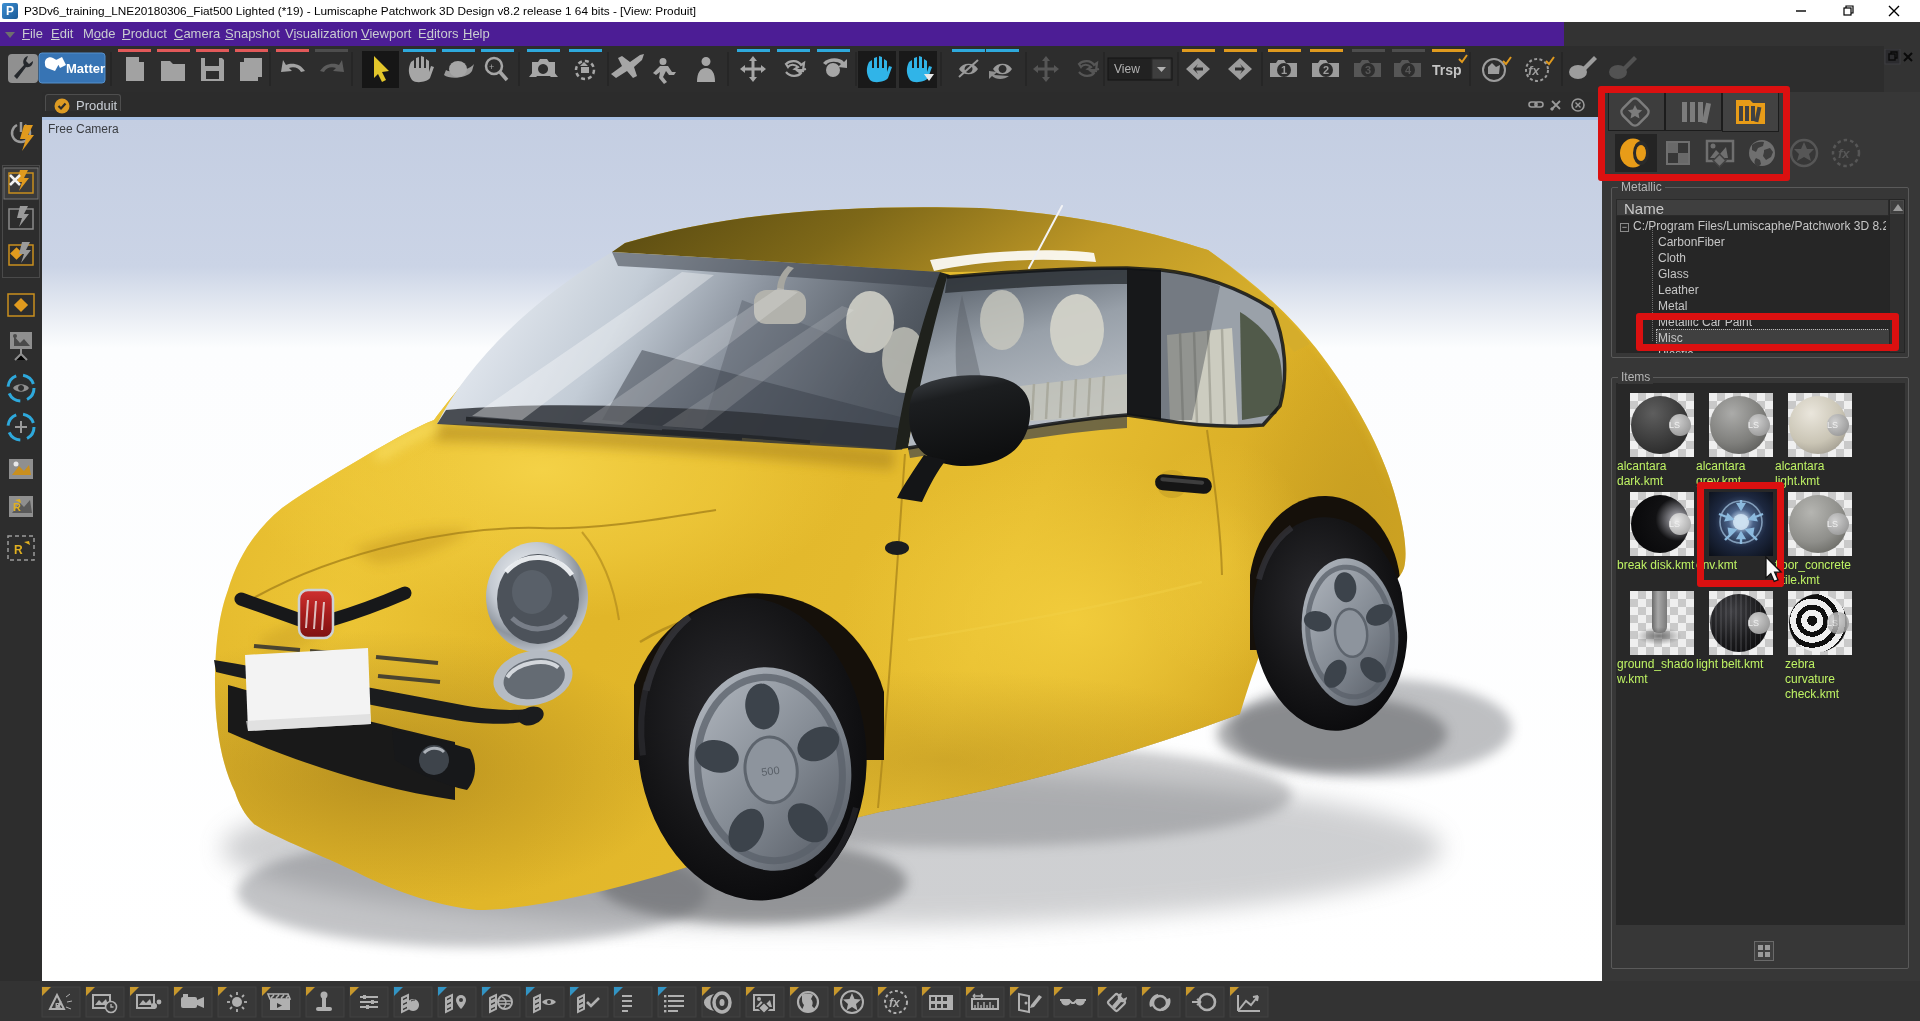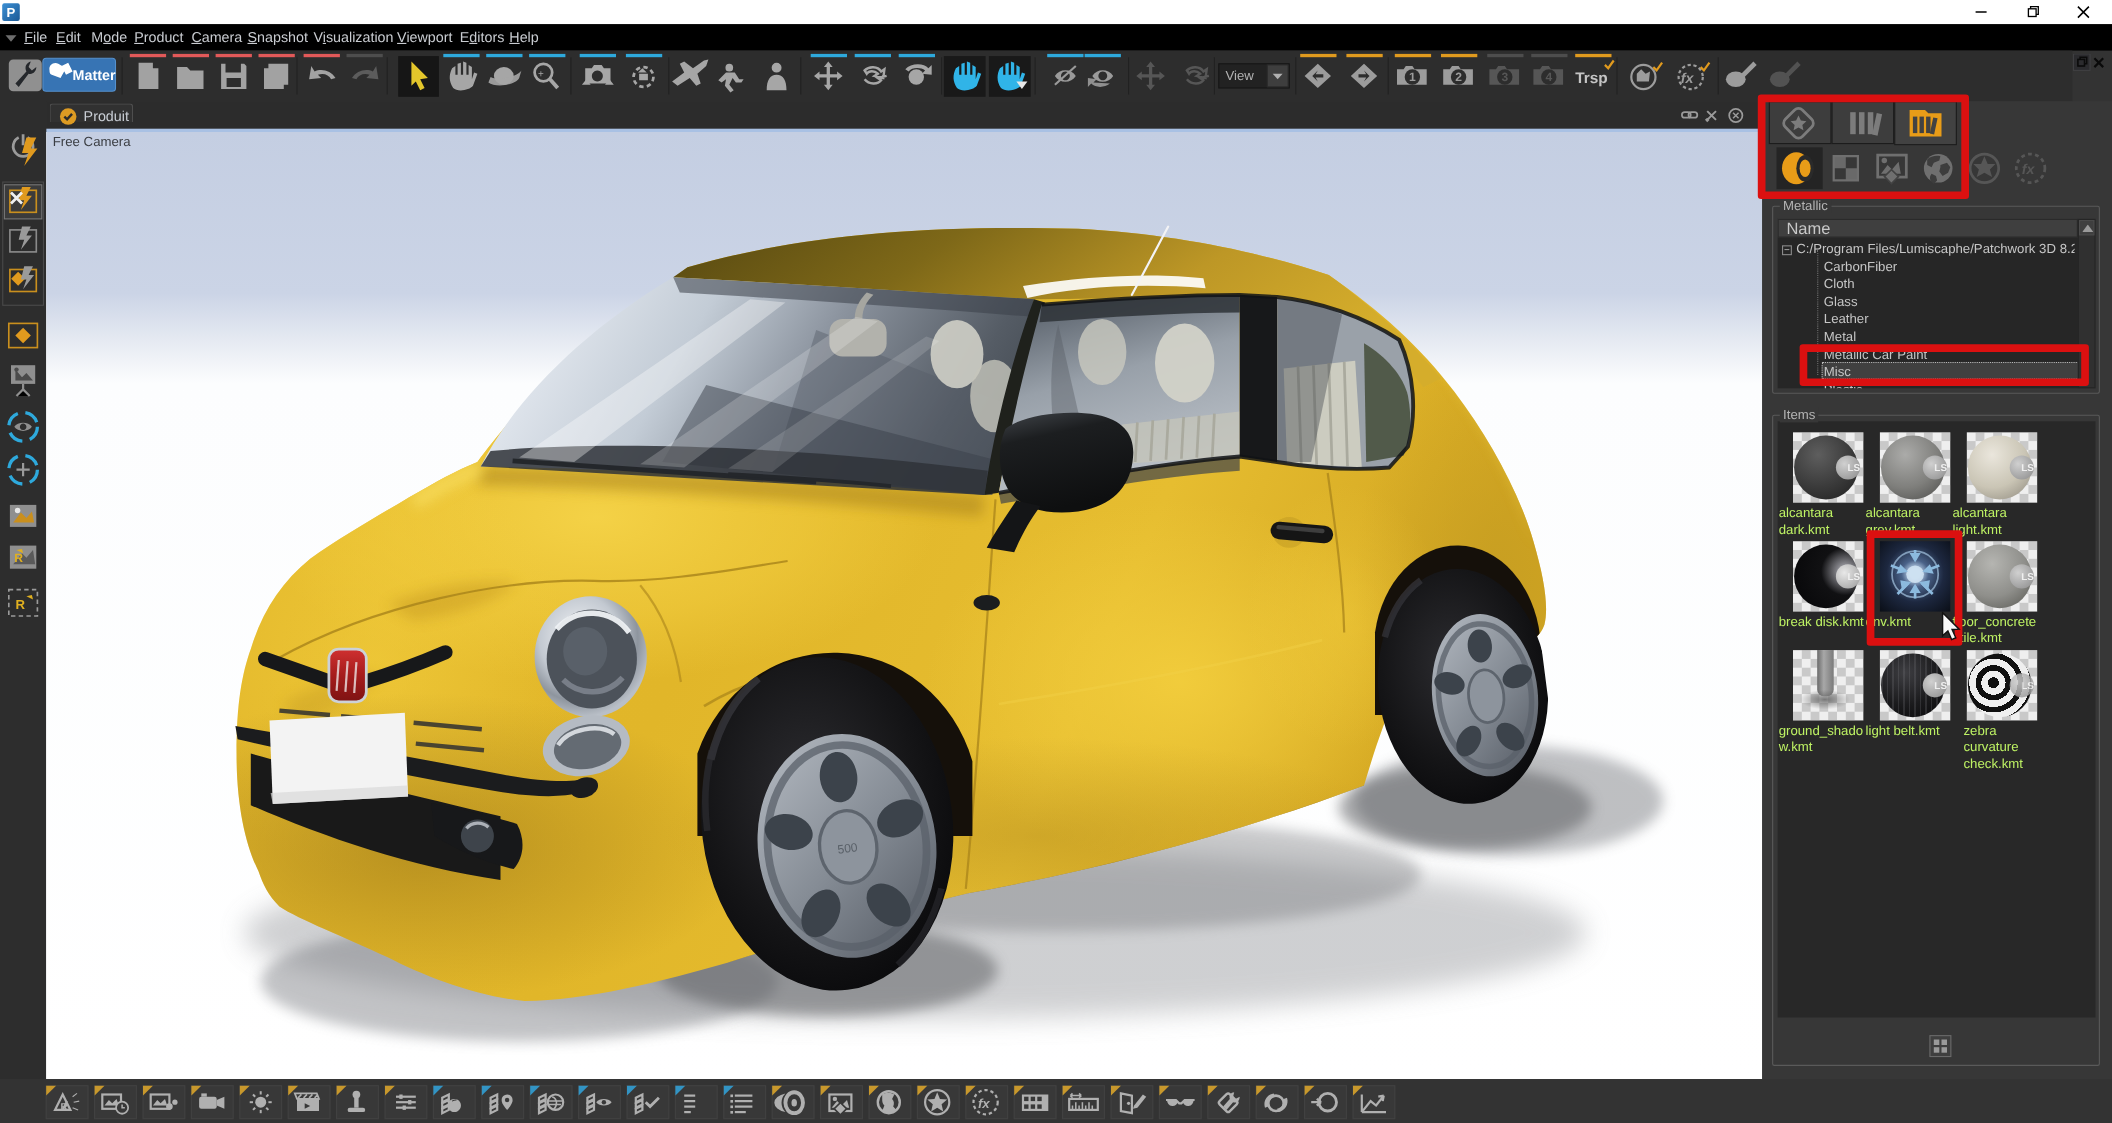--- a/index.html
+++ b/index.html
@@ -1,44 +1,45 @@
 <!DOCTYPE html>
 <html><head><meta charset="utf-8">
 <style>
 *{margin:0;padding:0;box-sizing:border-box}
 html,body{width:1920px;height:1021px;overflow:hidden;background:#333;font-family:"Liberation Sans",sans-serif}
 .abs{position:absolute}
 #titlebar{position:absolute;left:0;top:0;width:1920px;height:22px;background:#fff;color:#111}
 #title-text{position:absolute;left:24px;top:4px;font-size:11.8px;color:#000}
 #logo{position:absolute;left:2px;top:3px;width:16px;height:16px;background:linear-gradient(135deg,#3b8fd4 0%,#1c5a96 100%);border-radius:2px;color:#fff;font-weight:bold;font-size:12px;text-align:center;line-height:16px}
 .winbtn{position:absolute;top:0;height:22px;width:46px}
-#menubar{position:absolute;left:0;top:22px;width:1920px;height:24px;background:#000000;color:#c9ccd1;font-size:13px}
+#menubar{position:absolute;left:0;top:22px;width:1564px;height:24px;background:#4c1d95;color:#c9ccd1;font-size:13px}
 .menu-item{position:absolute;top:4px}
 .menu-item u{text-decoration:underline}
 #toolbar{position:absolute;left:0;top:46px;width:1884px;height:46px;background:#2d2d2d}
 #sidebar{position:absolute;left:0;top:92px;width:42px;height:889px;background:#2d2d2d}
 #tabstrip{position:absolute;left:42px;top:92px;width:1560px;height:25px;background:#2c2c2c}
 #produit-tab{position:absolute;left:3px;top:2px;width:76px;height:17px;background:#313131;border:1px solid #4e4e4e;border-bottom:none;border-radius:3px 3px 0 0;color:#c9ced5;font-size:13px}
 #blueline{position:absolute;left:42px;top:117px;width:1560px;height:3px;background:#a9c1e4}
 #viewport{position:absolute;left:42px;top:120px;width:1560px;height:861px;background:#fff}
 #freecam{position:absolute;left:6px;top:2px;font-size:12px;color:#3a3d42;z-index:5}
 #rightpanel{position:absolute;left:1602px;top:92px;width:318px;height:929px;background:#373737}
 #bottombar{position:absolute;left:0;top:981px;width:1920px;height:40px;background:#333333}
 .redbox{position:absolute;border:7px solid #db1010;border-radius:3px;z-index:40}
 .fieldset{position:absolute;border:1px solid #5a5a5a;border-radius:2px}
 .fieldlabel{position:absolute;font-size:12px;color:#b5b5b5;background:#373737;padding:0 3px;z-index:2}
 .treerow{position:absolute;left:0;font-size:12px;color:#c6c6c6;white-space:nowrap}
 .thumb{position:absolute;width:64px;height:64px;background:repeating-conic-gradient(#c9c9c9 0% 25%,#efefef 25% 50%) 0 0/16px 16px}
 .sphere{position:absolute;left:1px;top:3px;width:58px;height:58px;border-radius:50%}
-.lsbadge{position:absolute;right:3px;top:21px;width:22px;height:22px;border-radius:50%;background:radial-gradient(circle at 35% 35%,#d0d0d0,#8a8a8a);color:#f0f0f0;font-size:9px;font-weight:bold;text-align:right;line-height:22px}
+.lsbadge{position:absolute;right:3px;top:21px;width:22px;height:22px;border-radius:50%;background:radial-gradient(circle at 35% 35%,#d0d0d0,#8a8a8a);color:#f0f0f0;font-size:9px;font-weight:normal;text-align:left;line-height:22px}
 .thlabel{position:absolute;width:90px;text-align:left;font-size:12px;color:#bef264;line-height:15px}
 </style></head>
 <body>
 <div id="titlebar">
  <div id="logo">P</div>
+ <div id="title-text">P3Dv6_training_LNE20180306_Fiat500 Lighted (*19) - Lumiscaphe Patchwork 3D Design v8.2 release 1 64 bits - [View: Produit]</div>
  <svg class="winbtn" style="left:1778px" width="46" height="22">
       <line x1="18" y1="11" x2="28" y2="11" stroke="#000" stroke-width="1.4"></line>
     </svg>
  <svg class="winbtn" style="left:1824px" width="46" height="22">
       <rect x="20" y="8" width="7" height="7" fill="none" stroke="#000" stroke-width="1.2"></rect>
       <path d="M22 8 V6 H29 V13 H27" fill="none" stroke="#000" stroke-width="1.2"></path>
     </svg>
  <svg class="winbtn" style="left:1870px" width="46" height="22">
       <path d="M19 6 L29 16 M29 6 L19 16" stroke="#000" stroke-width="1.4"></path>
     </svg>

